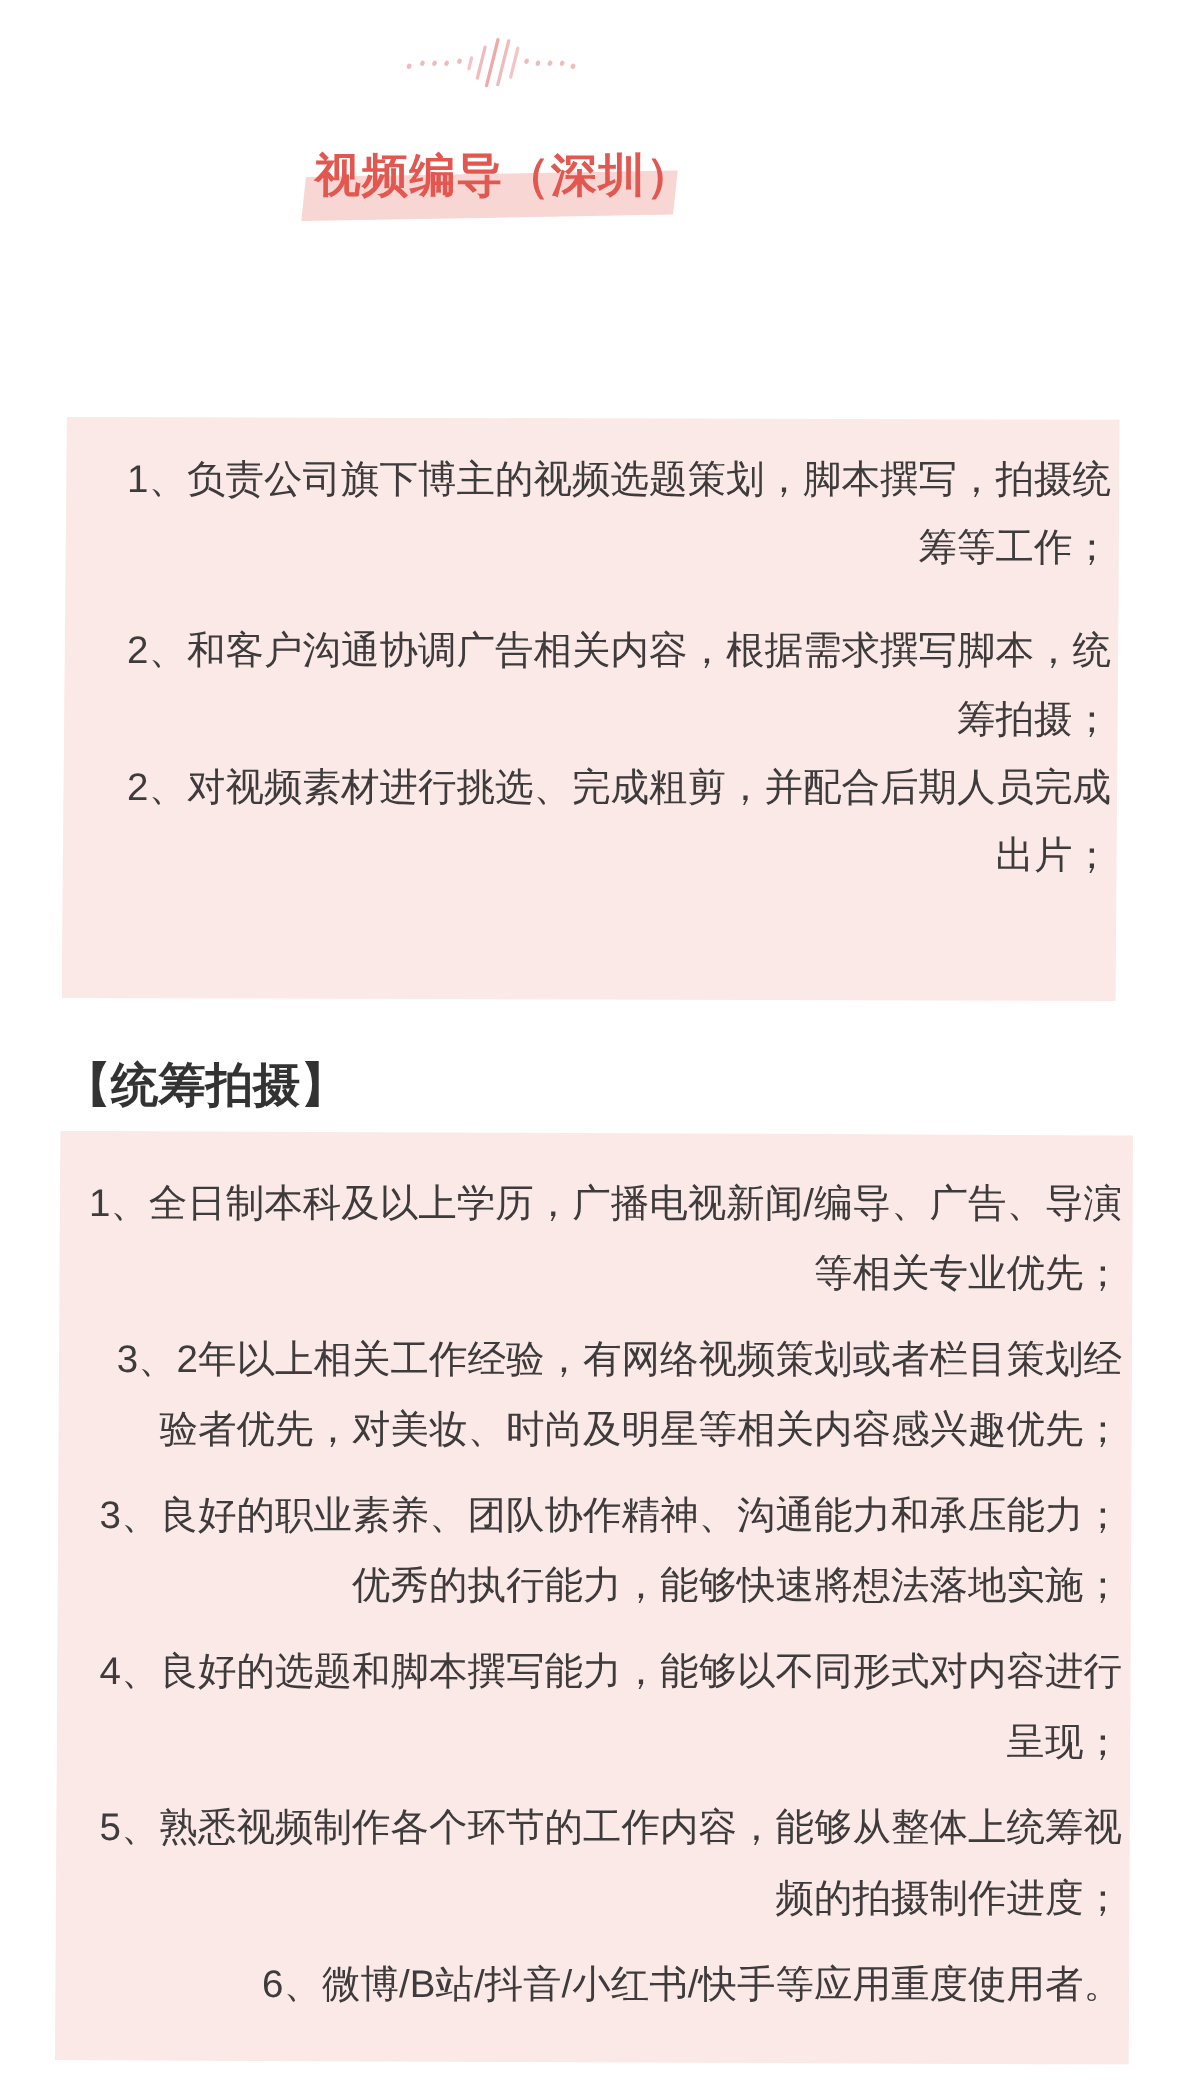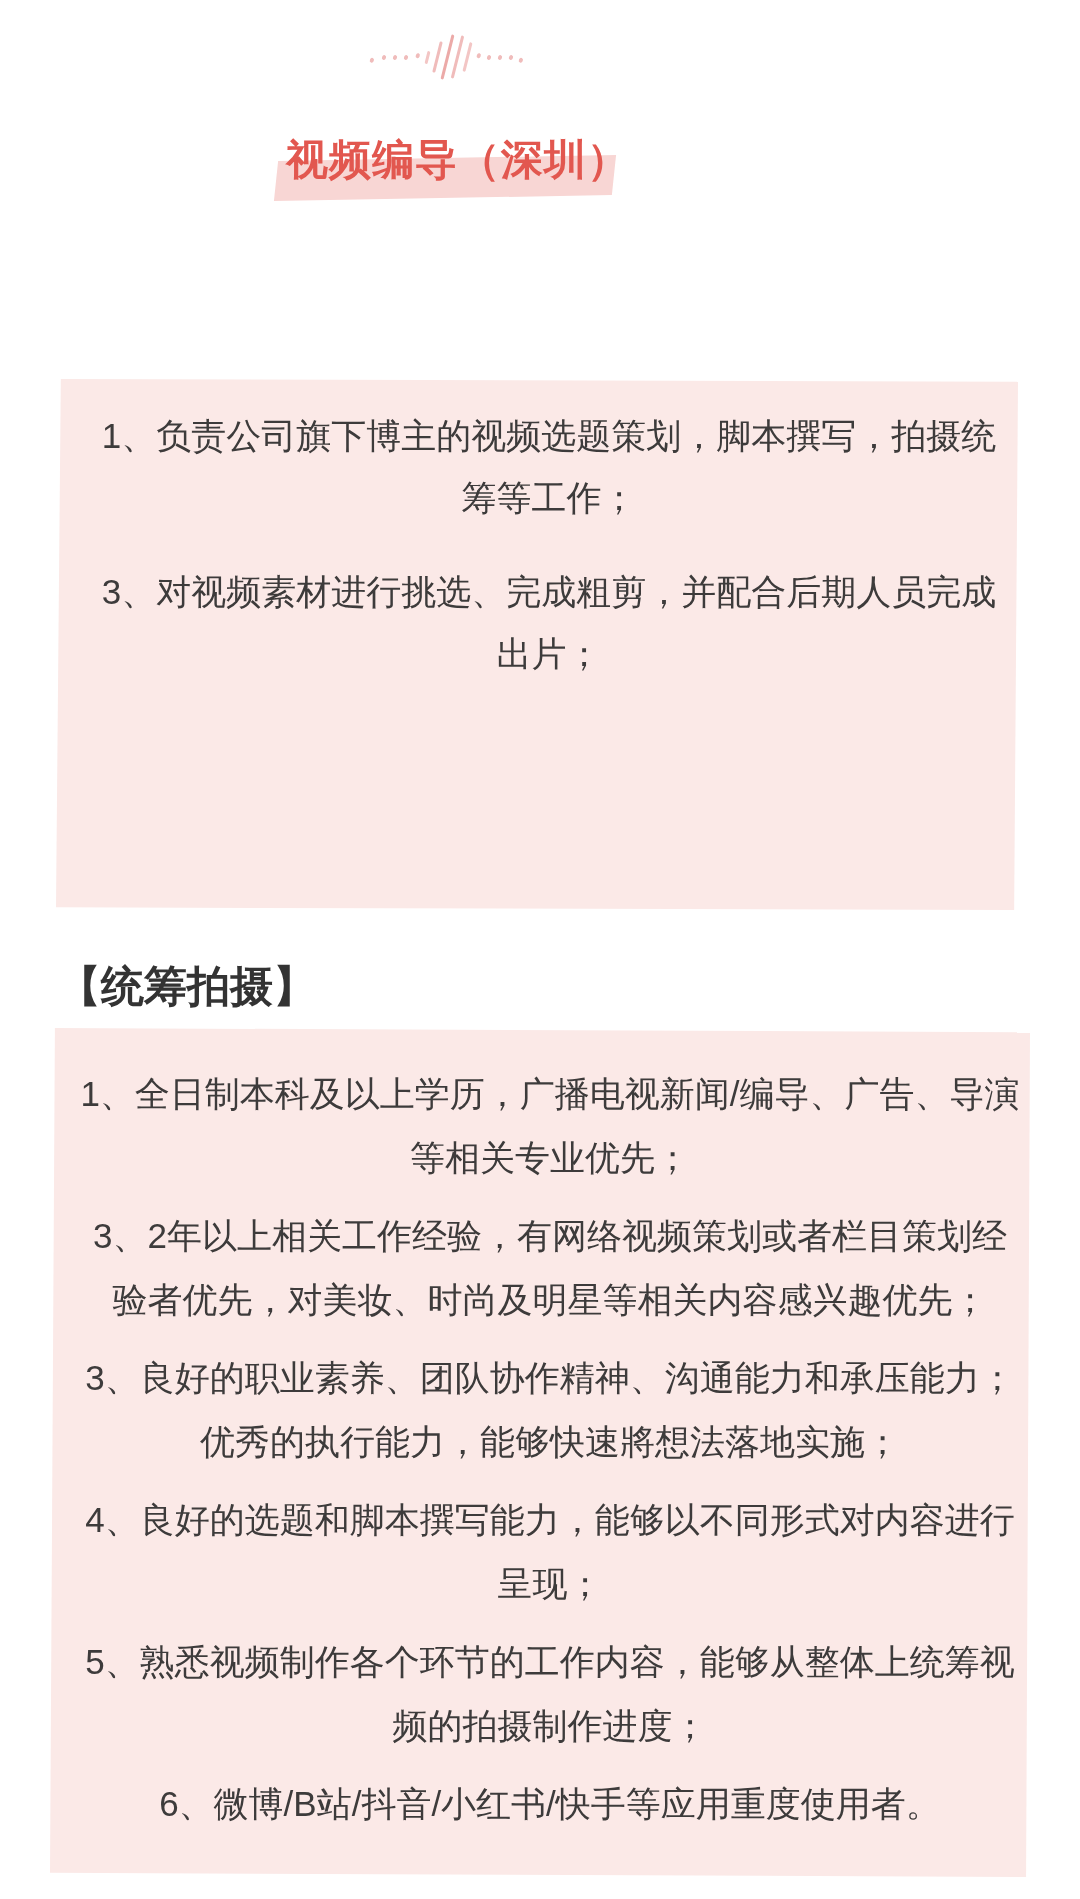--- a/index.html
+++ b/index.html
@@ -53,21 +53,21 @@
   }
   .heading-1{top:322px;}
   .heading-2{top:958px;}
 
   
   .block{
     position:absolute;background:var(--block-pink);
     color:var(--text-dark);font-size:35px;
     clip-path:polygon(0.5% 0%,100% 0.5%,99.6% 100%,0% 99.5%);
   }
-  .block p{text-align:center;}
+  .block p{text-align:right;}
   .block-1{
     left:56px;top:379px;width:962px;height:531px;
     padding:26px 8px 0 32px;line-height:62px;
   }
   .block-1 p{margin-bottom:32px;}
   .block-1 p:nth-of-type(2){margin-bottom:0;}
   .block-2{
     left:50px;top:1028px;width:980px;height:849px;
     padding:34px 10px 0 30px;line-height:64px;
   }
@@ -94,21 +94,22 @@
     <span class="d dr3"></span>
     <span class="d dr4"></span>
     <span class="d dr5"></span>
   </div>
 
   <div class="title-highlight"></div>
   <div class="page-title">视频编导（深圳）</div>
 
   <div class="block block-1">
     <p>1、负责公司旗下博主的视频选题策划，脚本撰写，拍摄统筹等工作；</p>
-    <p>3、对视频素材进行挑选、完成粗剪，并配合后期人员完成出片；</p>
+    <p>2、和客户沟通协调广告相关内容，根据需求撰写脚本，统筹拍摄；</p>
+    <p>2、对视频素材进行挑选、完成粗剪，并配合后期人员完成出片；</p>
   </div>
 
   <div class="sec-heading heading-2">【统筹拍摄】</div>
   <div class="block block-2">
     <p>1、全日制本科及以上学历，广播电视新闻/编导、广告、导演等相关专业优先；</p>
     <p>3、2年以上相关工作经验，有网络视频策划或者栏目策划经验者优先，对美妆、时尚及明星等相关内容感兴趣优先；</p>
     <p>3、良好的职业素养、团队协作精神、沟通能力和承压能力；优秀的执行能力，能够快速將想法落地实施；</p>
     <p>4、良好的选题和脚本撰写能力，能够以不同形式对内容进行呈现；</p>
     <p>5、熟悉视频制作各个环节的工作内容，能够从整体上统筹视频的拍摄制作进度；</p>
     <p>6、微博/B站/抖音/小红书/快手等应用重度使用者。</p>

